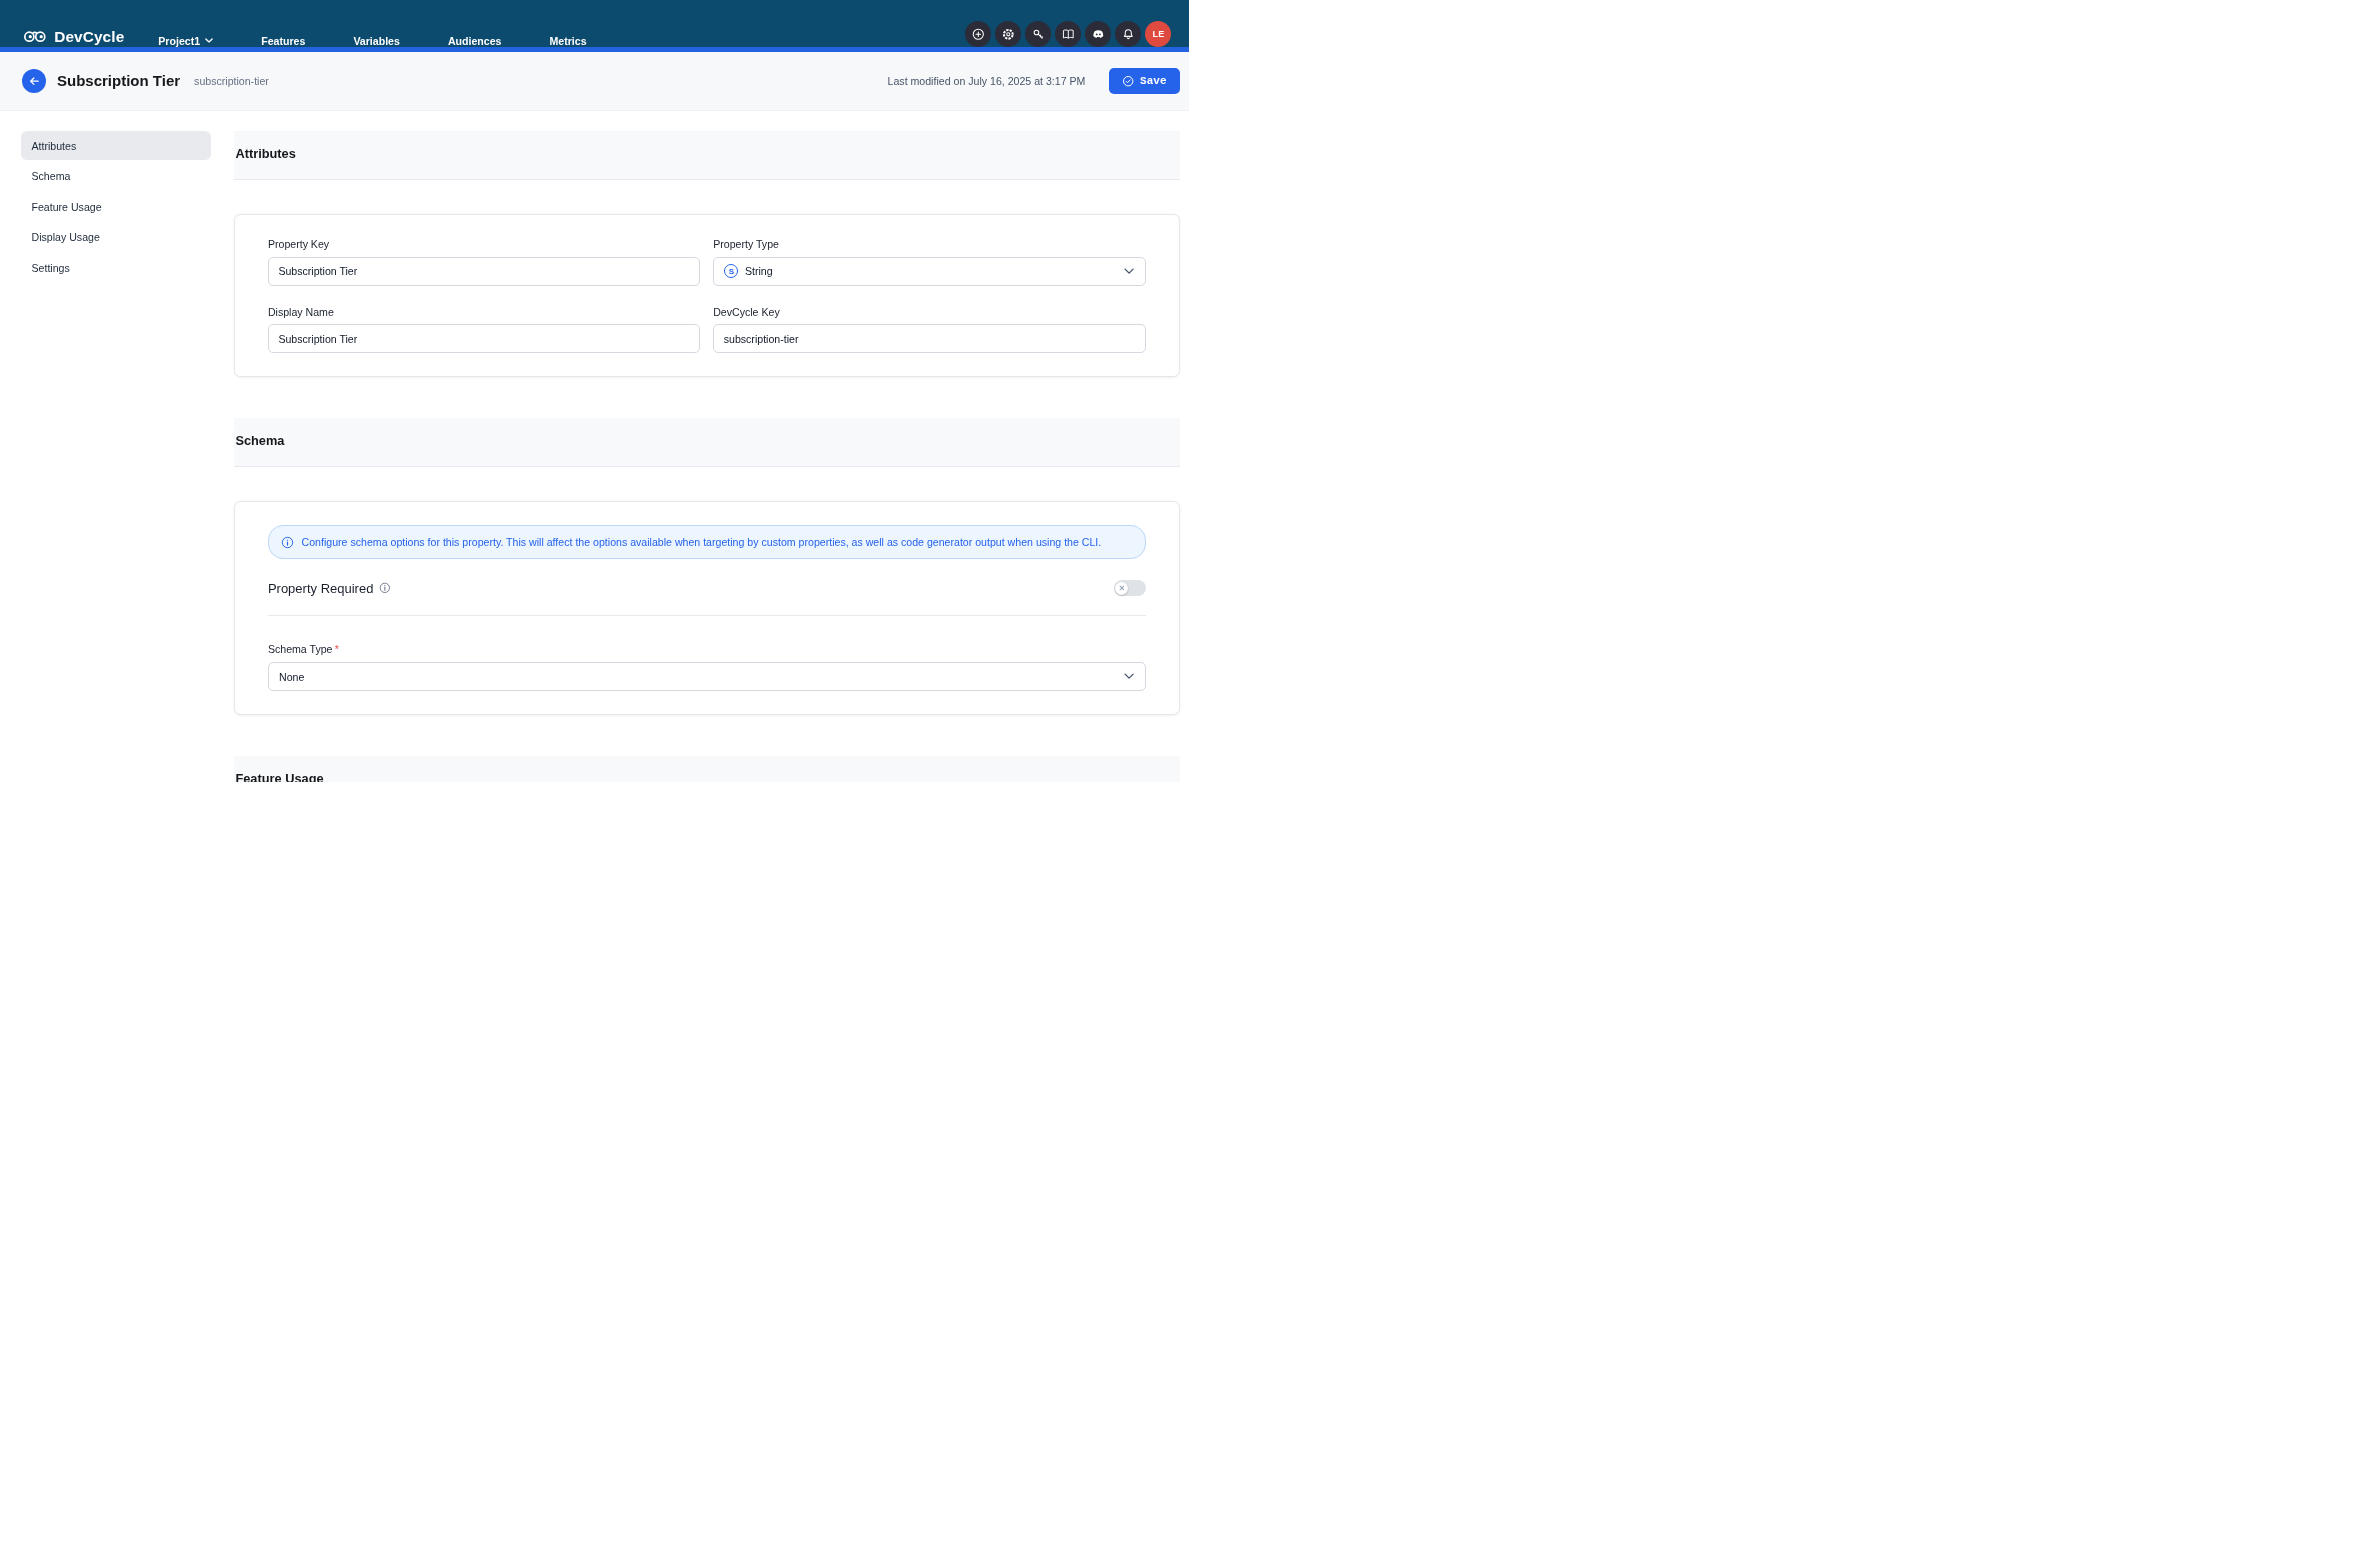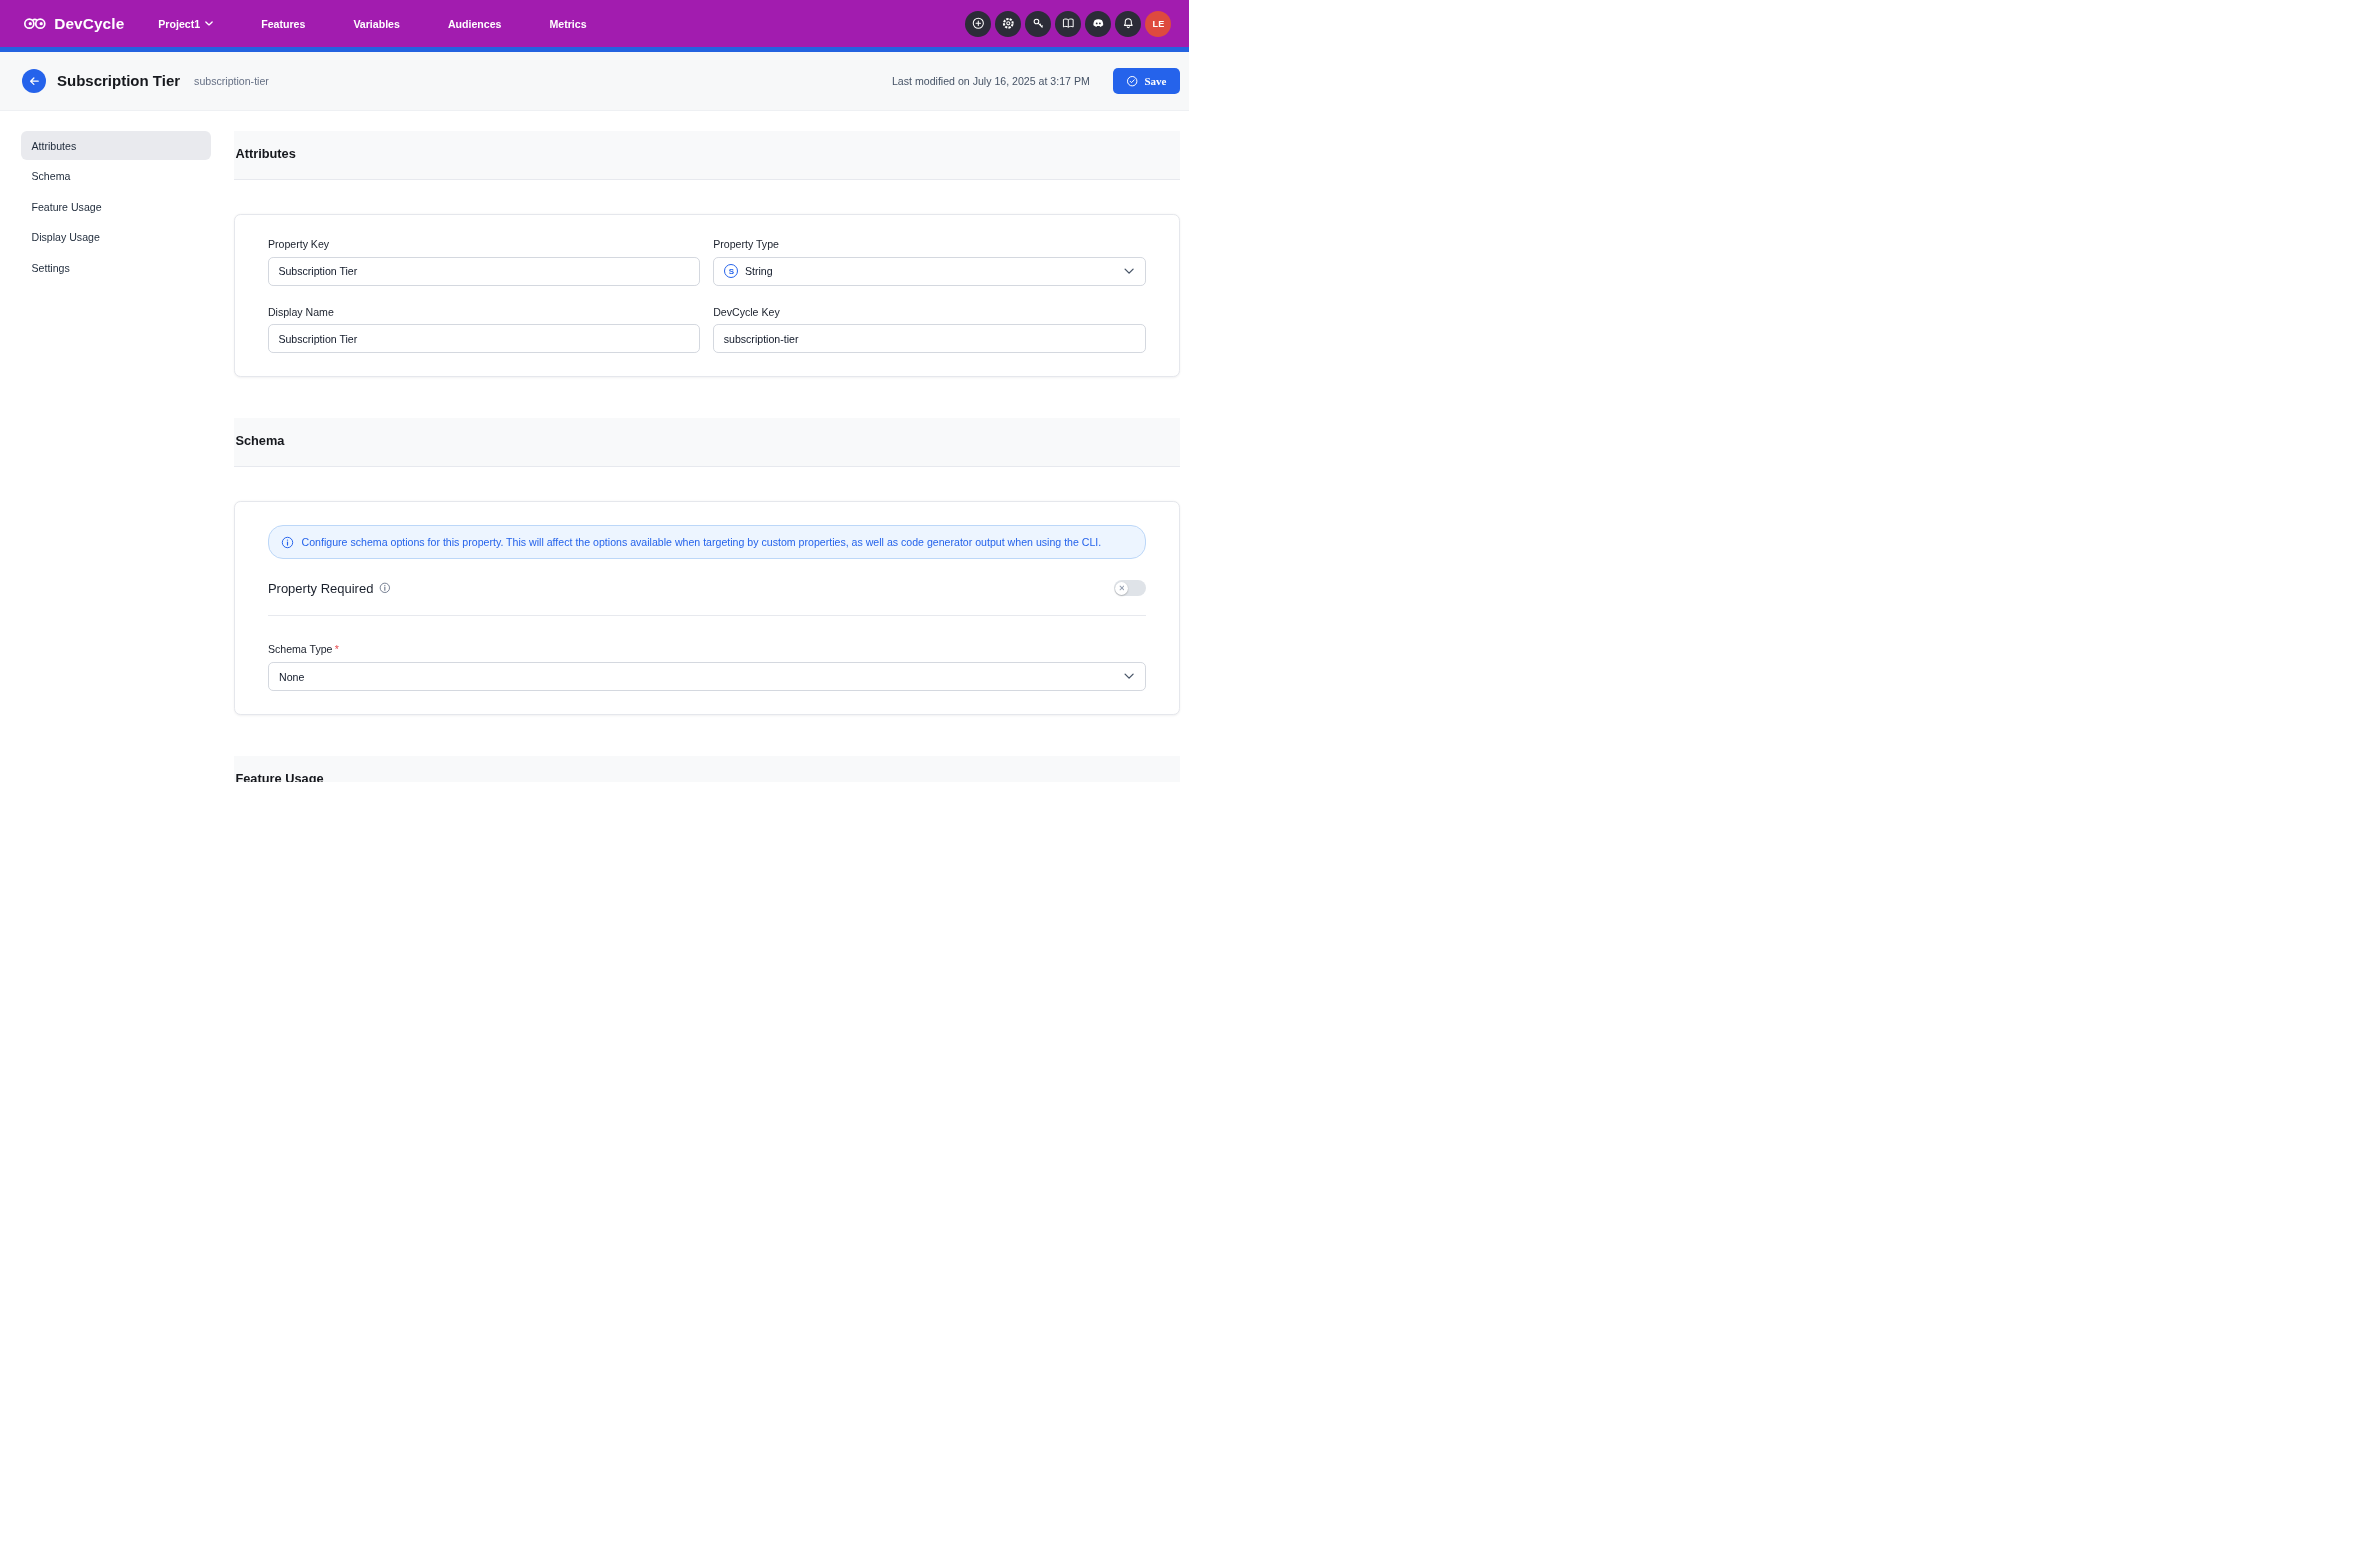--- a/index.html
+++ b/index.html
@@ -1,37 +1,37 @@
 <!DOCTYPE html>
 <html style="font-size:11.7px"><head>
 <meta charset="utf-8">
 <style>
   *{box-sizing:border-box;margin:0;padding:0}
   body{font-family:"Liberation Sans",sans-serif;background:#ffffff;color:#101828}
   .page{width:1189px;height:782px;overflow:hidden;display:flex;flex-direction:column;background:#fff}
 
   
-  .navbar{height:47px;background:#a21caf;display:flex;align-items:center;padding:0 17.6px 0 22px;flex:0 0 auto}
+  .navbar{height:47px;background:#0c4a6e;display:flex;align-items:flex-end;padding:0 17.6px 0 22px;flex:0 0 auto}
   .brand{display:flex;align-items:center;gap:6.6px;cursor:pointer}
   .brand-text{color:#fff;font-size:15.4px;font-weight:700;letter-spacing:0.1px}
   .nav-items{display:flex;align-items:center;gap:48px;margin-left:34px}
   .nav-item{color:#fff;font-size:10.6px;font-weight:600;display:flex;align-items:center;gap:5.1px;cursor:pointer;white-space:nowrap}
   .nav-right{margin-left:auto;display:flex;align-items:center;gap:4px}
   .icon-btn{width:26px;height:26px;border-radius:50%;background:#2c2c38;border:none;display:flex;align-items:center;justify-content:center;cursor:pointer;flex:0 0 auto}
   .avatar{width:26px;height:26px;border-radius:50%;background:#de4a3f;color:#fff;font-size:9.1px;font-weight:700;display:flex;align-items:center;justify-content:center;border:none;cursor:pointer}
   .accent-bar{height:5.1px;background:#2463e0;flex:0 0 auto}
 
   
   .page-header{background:#f7f8f9;display:flex;align-items:center;padding:16px 9.5px 16px 22px;border-bottom:0.7px solid #eef0f3;flex:0 0 auto}
   .back-btn{width:24px;height:24px;border-radius:50%;background:#2563eb;border:none;display:flex;align-items:center;justify-content:center;cursor:pointer;flex:0 0 auto}
   .page-title{font-size:15px;font-weight:700;color:#16181d;margin-left:11px;white-space:nowrap}
   .page-key{font-size:10.6px;color:#667085;margin-left:14px;white-space:nowrap}
   .header-right{margin-left:auto;display:flex;align-items:center;gap:23.4px}
   .last-modified{font-size:10.6px;color:#475467;white-space:nowrap}
-  .save-btn{display:flex;align-items:center;gap:5.9px;background:#2563eb;color:#fff;border:none;border-radius:5.1px;padding:6.6px 13px;font-size:11px;font-weight:600;cursor:pointer;font-family:Liberation Serif, serif}
+  .save-btn{display:flex;align-items:center;gap:5.9px;background:#2563eb;color:#fff;border:none;border-radius:5.1px;padding:6.6px 13px;font-size:11px;font-weight:600;cursor:pointer;font-family:Liberation Mono, monospace}
 
   
   .body-wrap{display:flex;align-items:flex-start;padding:20.5px 9.5px 0 20.5px;flex:1;overflow:hidden}
   .sidebar{width:190px;flex:0 0 auto;display:flex;flex-direction:column;gap:1.5px}
   .side-item{height:29px;display:flex;align-items:center;padding:0 11px;border-radius:5.9px;font-size:10.6px;color:#1d2939;cursor:pointer}
   .side-item.active{background:#e9eaee}
   .content{flex:1;margin-left:23.4px;min-width:0}
 
   .section-head{background:#f8f9fa;border-bottom:0.7px solid #e7e9ee;padding:14.6px 0 18.3px 1.5px}
   .section-head h2{font-size:12.8px;font-weight:700;color:#16181d}

